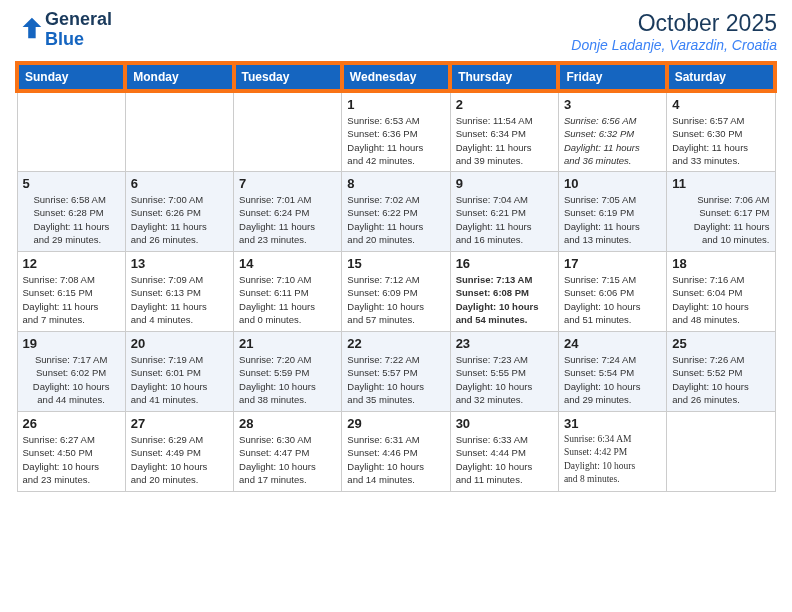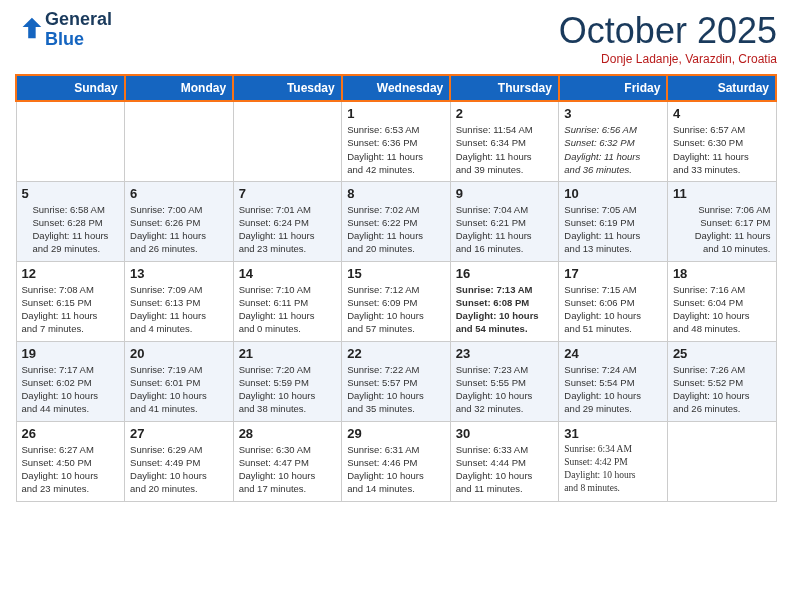--- a/index.html
+++ b/index.html
@@ -3,24 +3,24 @@
   <meta charset="utf-8">
   <style>
     * { box-sizing: border-box; margin: 0; padding: 0; }
     body { font-family: Arial, sans-serif; background: #fff; width: 792px; height: 612px; overflow: hidden; }
     .page { width: 792px; min-height: 612px; padding: 10px 15px; }
     .header { display: flex; justify-content: space-between; align-items: flex-start; margin-bottom: 8px; }
     .logo { display: flex; align-items: center; }
     .logo-text { font-size: 18px; font-weight: bold; color: #1a3a5c; line-height: 1.1; }
     .logo-arrow { width: 28px; height: 28px; margin-left: 2px; }
     .title-block { text-align: right; }
-    .month-title { font-size: 36px; color: #1a3a5c; font-weight: normal; }
-    .location { font-size: 12px; color: #b91c1c; }
+    .month-title { font-size: 23px; color: #1a3a5c; font-weight: normal; }
+    .location { font-size: 14px; color: #3b82f6; font-style: italic; }
     table { width: 100%; border-collapse: collapse; table-layout: fixed; }
-    thead tr th { background: #1565c0; color: #fff; text-align: right; padding: 5px 6px; font-size: 12px; font-weight: bold; border: 2px solid #f97316; }
+    thead tr th { background: #1565c0; color: #fff; text-align: left; padding: 5px 6px; font-size: 12px; font-weight: bold; border: 4px solid #f97316; }
     tbody tr { border: 1px solid #ccc; }
     tbody tr:nth-child(odd) { background: #fff; }
     tbody tr:nth-child(even) { background: #f0f4fa; }
     td { vertical-align: top; padding: 4px 5px; border: 1px solid #ccc; height: 80px; font-size: 10px; color: #222; }
     .day-num { font-size: 13px; font-weight: bold; display: block; margin-bottom: 2px; }
     .day-info { font-size: 9.5px; line-height: 1.4; color: #333; }
   </style>
 </head>
 <body>
 
@@ -187,21 +187,21 @@
             <span class="day-num">18</span>
             <div class="day-info" style="white-space: pre-line;">Sunrise: 7:16 AM
 Sunset: 6:04 PM
 Daylight: 10 hours
 and 48 minutes.</div>
           </td>
         </tr>
         <tr>
           <td>
             <span class="day-num">19</span>
-            <div class="day-info" style="white-space: pre-line;">Sunrise: 7:17 AM
+            <div class="day-info" style="white-space: pre-line; text-align: center;">Sunrise: 7:17 AM
 Sunset: 6:02 PM
 Daylight: 10 hours
 and 44 minutes.</div>
           </td>
           <td>
             <span class="day-num">20</span>
             <div class="day-info" style="white-space: pre-line;">Sunrise: 7:19 AM
 Sunset: 6:01 PM
 Daylight: 10 hours
 and 41 minutes.</div>

